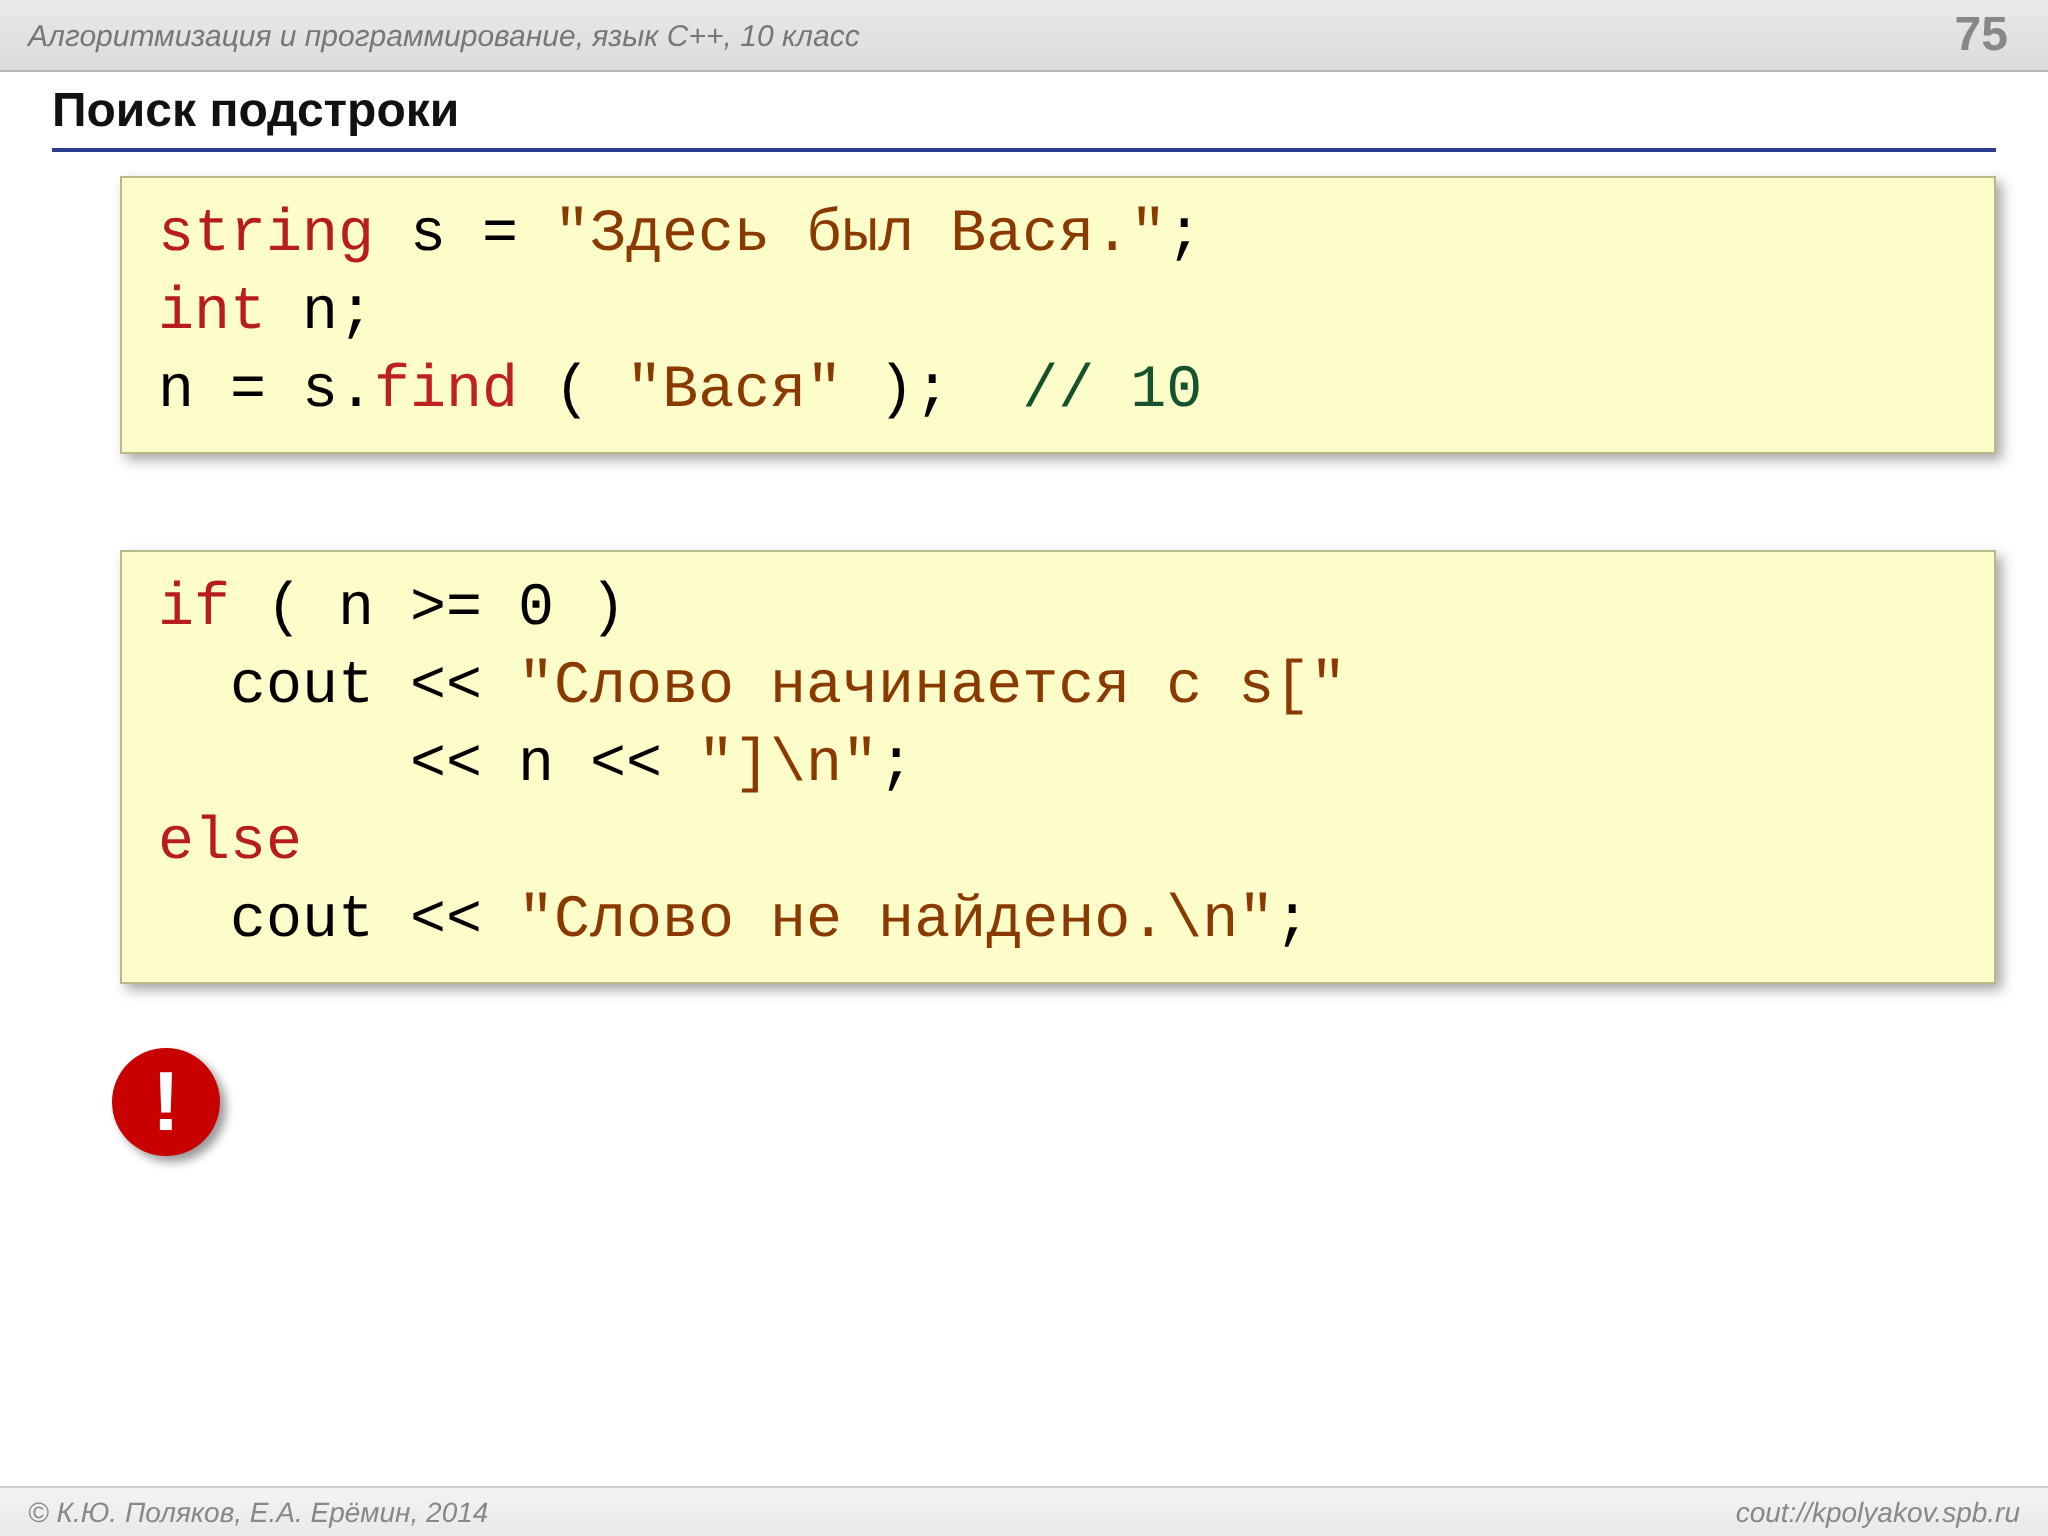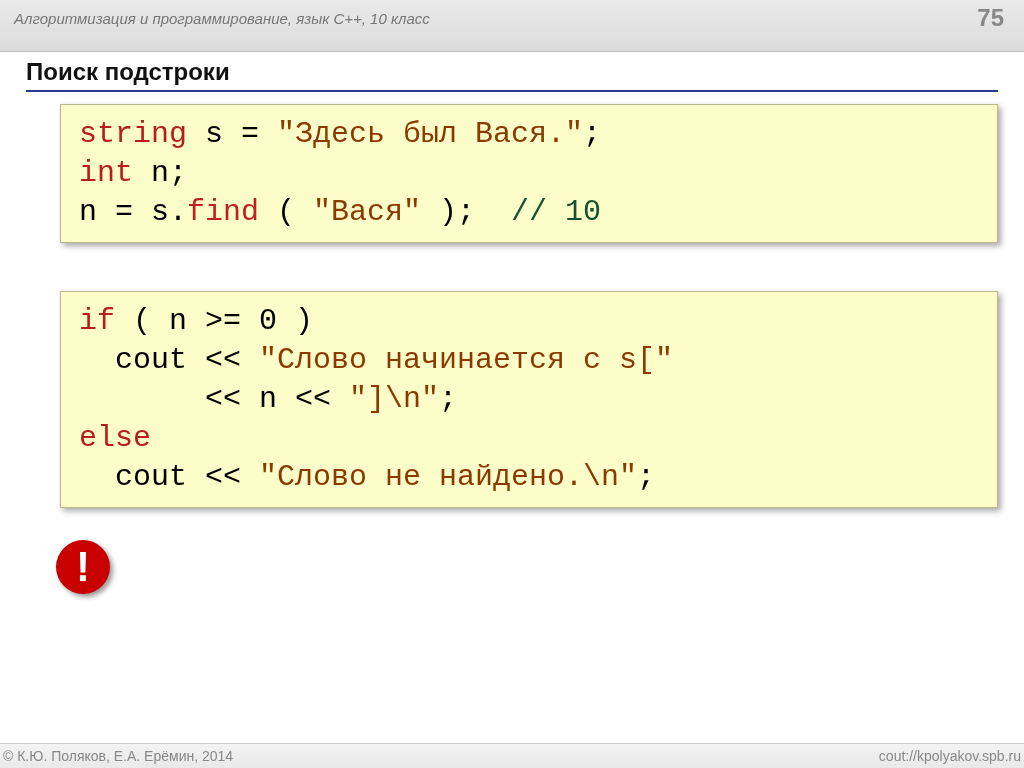--- a/index.html
+++ b/index.html
@@ -9,21 +9,21 @@
     height: 768px;
     font-family: Arial, Helvetica, sans-serif;
     background: #fff;
     position: relative;
     overflow: hidden;
   }
 
   .header-bar {
     background: linear-gradient(#e9e9e9,#dcdcdc);
     border-bottom: 1px solid #bbb;
-    padding: 4px 14px 19px 14px;
+    padding: 4px 14px 3px 14px;
     display: flex;
     justify-content: space-between;
     align-items: center;
     font-style: italic;
     color: #777;
     font-size: 15px;
     text-align: right;
   }
   .header-bar .page-num {
     font-weight: bold;
@@ -99,23 +99,24 @@
     font-size: 28px;
     color: #000;
   }
   .note-box .tail { font-family: Arial, sans-serif; font-size: 27px; }
 
   .footer-bar {
     position: absolute;
     bottom: 0; left: 0; right: 0;
     border-top: 1px solid #ccc;
     background: linear-gradient(#f3f3f3,#e9e9e9);
-    padding: 4px 3px;
+    padding: 4px 14px;
     display: flex;
     justify-content: space-between;
+    font-style: italic;
     color: #888;
     font-size: 14px;
     margin-top: 36px;
   }
 </style>
 </head>
 <body>
 
 <div class="header-bar">
   <span>Алгоритмизация и программирование, язык С++, 10 класс</span>

